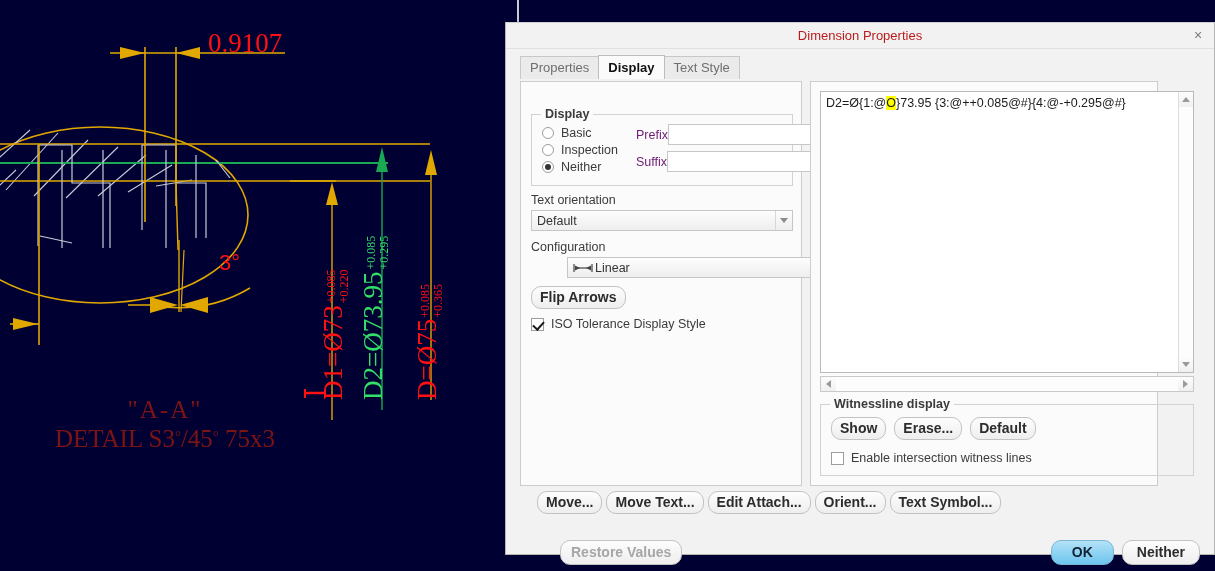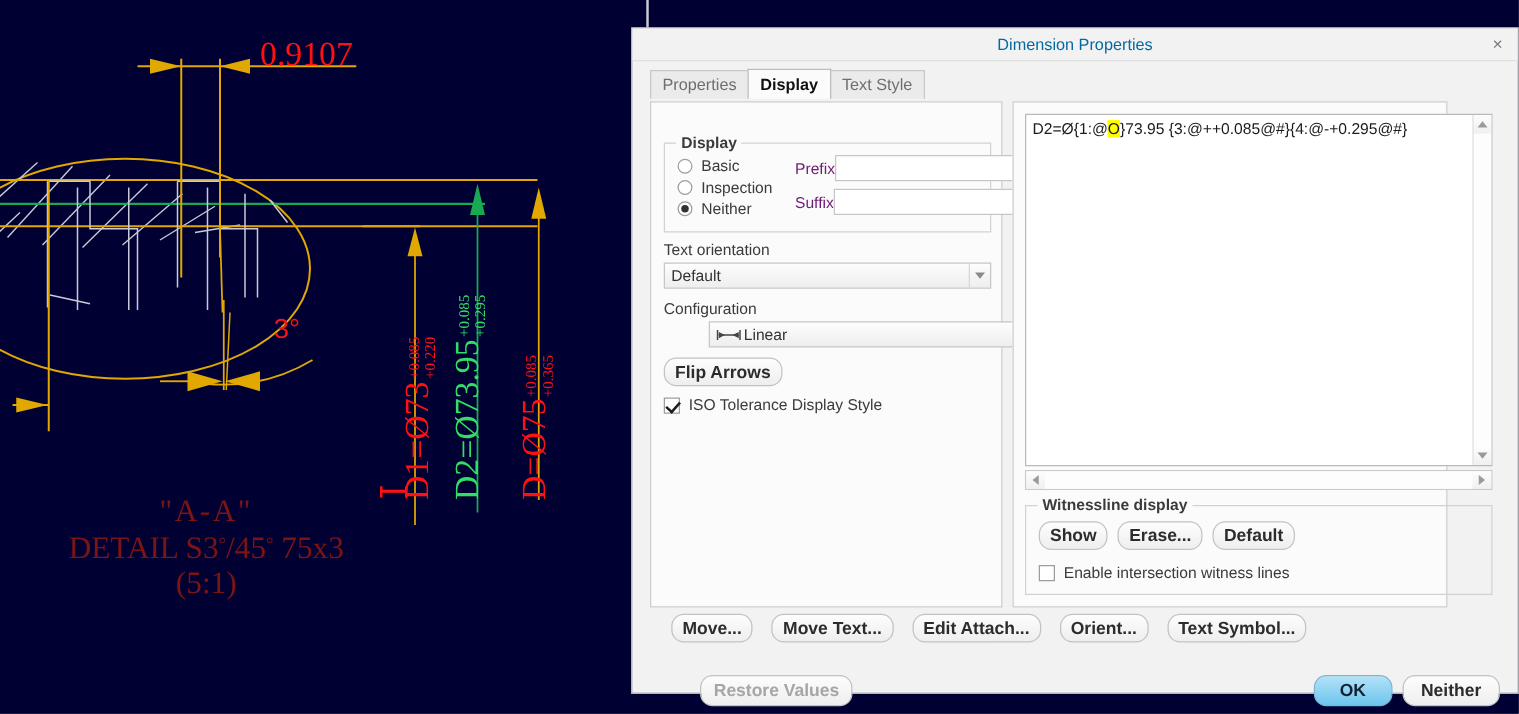--- a/index.html
+++ b/index.html
@@ -85,21 +85,21 @@
     color: #2d2d2d;
   }
   #titlebar {
     height: 26px;
     background: #f2f2f2;
     position: relative;
     display: flex; align-items: center; justify-content: center;
     border-bottom: 1px solid #e0e0e0;
   }
   #title-text {
-    font-size: 13px; color: #0369a1; font-weight: normal;
+    font-size: 13px; color: #b91c1c; font-weight: normal;
   }
   #close-btn {
     position: absolute; right: 8px; top: 4px;
     width: 16px; height: 16px;
     display:flex; align-items:center; justify-content:center;
     color: #7a7a7a; font-size: 14px; cursor: default;
     font-family: "Liberation Sans", sans-serif;
   }
 
   
@@ -290,21 +290,21 @@
   .tri-right { width:0;height:0;border-top:4px solid transparent;border-bottom:4px solid transparent;border-left:5px solid #9a9a9a;}
 
   #witness-group {
     position: absolute; left: 9px; top: 322px;
     width: 374px; height: 72px;
     border: 1px solid #d2d2d2;
   }
 
   #action-row {
     position: absolute; left: 14px; top: 468px;
-    display: flex; gap: 15px; padding-left: 17px;
+    display: flex; gap: 4px; padding-left: 17px;
   }
   #footer-row {
     position: absolute; left: 14px; right: 14px; top: 517px;
     display: flex; align-items: center;
   }
   #footer-spacer { flex: 1; }
 
   
   #stray-line {
     position: absolute; left: 517px; top: 0; width: 2px; height: 22px;
@@ -409,21 +409,20 @@
     <span class="main">D=Ø75</span>
     <span class="tolstack">
       <span>+0.085</span>
       <span>+0.365</span>
     </span>
   </div>
 
   <div id="detail-block">
     <div class="ln1">"A-A"</div>
     <div><span>DETAIL S3</span><span class="deg">°</span><span>/45</span><span class="deg">°</span><span> 75x3</span></div>
-    <div>(5:1)</div>
   </div>
 </div>
 
 <div id="dialog">
 
   <div id="titlebar">
     <span id="title-text">Dimension Properties</span>
     <span id="close-btn">×</span>
   </div>
 

